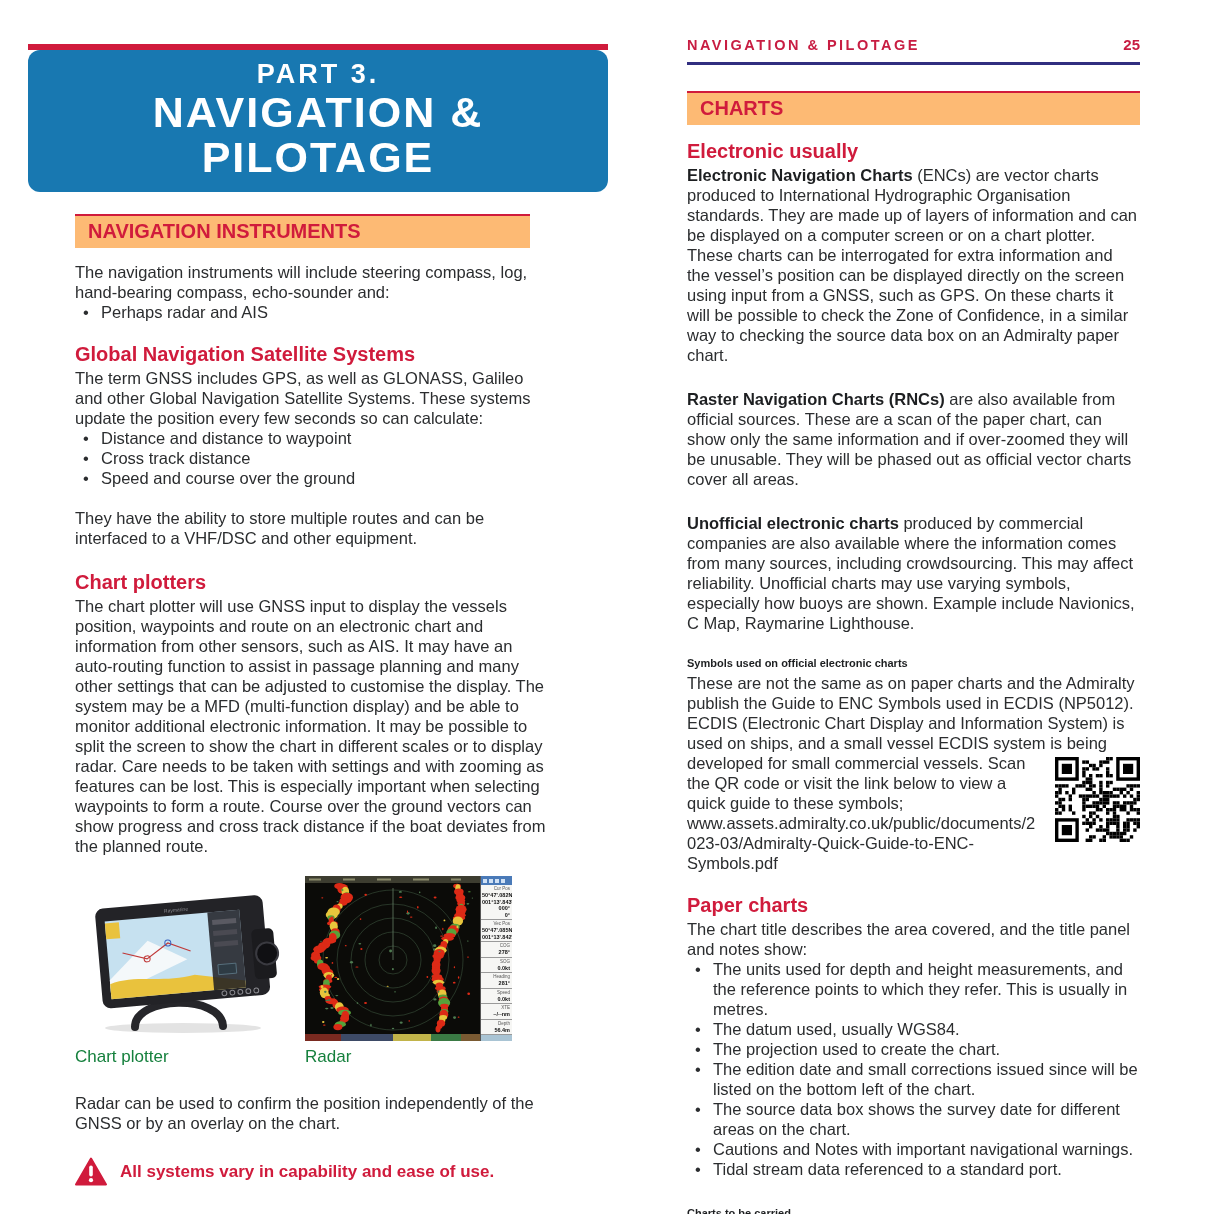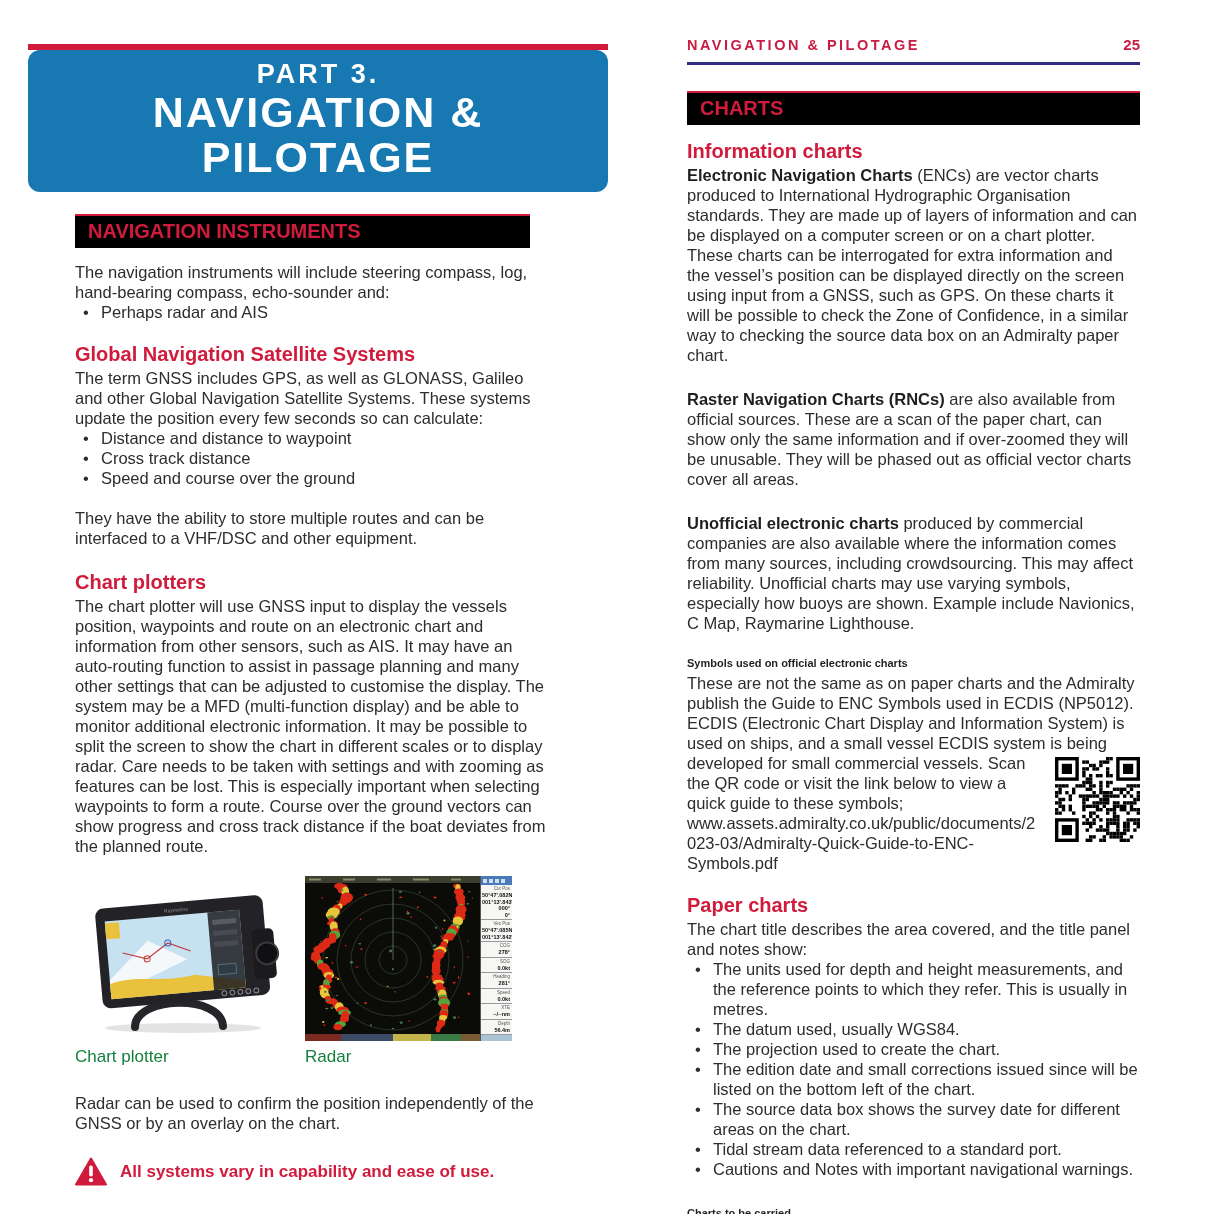--- a/index.html
+++ b/index.html
@@ -13,21 +13,21 @@
 
   
   .part-block{width:580px;margin-bottom:22px;}
   .part-redstrip{height:6px;background:#d01b3c;}
   .part-blue{background:#1878b1;color:#ffffff;text-align:center;padding:8px 0 12px;border-radius:12px;}
   .part-kicker{font-size:27px;font-weight:700;letter-spacing:3px;line-height:32px;}
   .part-title{font-size:43px;font-weight:700;letter-spacing:2px;line-height:45px;
               max-width:430px;margin:0 auto;}
 
   
-  .section-bar{background:#000000;border-top:2px solid #d01b3c;padding:4px 0 5px 13px;
+  .section-bar{background:#fdba74;border-top:2px solid #d01b3c;padding:4px 0 5px 13px;
                font-size:20px;font-weight:700;color:#d01b3c;}
   .col-left .section-bar{width:442px;margin-left:47px;}
 
   
   p{margin:0 0 20px;font-size:16.5px;line-height:20px;}
   .no-gap{margin-bottom:0;}
   .lead-bold{font-weight:700;color:#1d1f21;}
   h3.red-head{margin:18px 0 2px;font-size:20px;line-height:24px;font-weight:700;color:#d01b3c;}
   .bold-subhead{margin:18px 0 0;font-size:11px;line-height:20px;font-weight:700;color:#1d1f21;}
   ul.bullets{list-style:none;margin:0 0 20px;padding:0;font-size:16.5px;line-height:20px;}
@@ -405,21 +405,21 @@
 
   <div class="col-right">
 
     <div class="run-head">
       <span class="run-head-title">NAVIGATION &amp; PILOTAGE</span>
       <span class="run-head-page">25</span>
     </div>
 
     <div class="section-bar">CHARTS</div>
 
-    <h3 class="red-head" style="margin-top:14px;">Information charts</h3>
+    <h3 class="red-head" style="margin-top:14px;">Electronic usually</h3>
     <p><span class="lead-bold">Electronic Navigation Charts</span><span> (ENCs) are vector charts produced to International Hydrographic Organisation standards. They are made up of layers of information and can be displayed on a computer screen or on a chart plotter. These charts can be interrogated for extra information and the vessel’s position can be displayed directly on the screen using input from a GNSS, such as GPS. On these charts it will be possible to check the Zone of Confidence, in a similar way to checking the source data box on an Admiralty paper chart.</span></p>
 
     <p style="margin-top:24px;"><span class="lead-bold">Raster Navigation Charts (RNCs)</span><span> are also available from official sources. These are a scan of the paper chart, can show only the same information and if over-zoomed they will be unusable. They will be phased out as official vector charts cover all areas.</span></p>
 
     <p style="margin-top:24px;"><span class="lead-bold">Unofficial electronic charts</span><span> produced by commercial companies are also available where the information comes from many sources, including crowdsourcing. This may affect reliability. Unofficial charts may use varying symbols, especially how buoys are shown. Example include Navionics, C Map, Raymarine Lighthouse.</span></p>
 
     <div class="bold-subhead">Symbols used on official electronic charts</div>
     <p class="symbols-para">
       <span>These are not the same as on paper charts and the Admiralty publish the Guide to ENC Symbols used in ECDIS (NP5012). ECDIS (Electronic Chart Display and Information System) is used on ships, and a small vessel ECDIS system is being developed for </span><span class="qr-float"><svg id="qr-svg" width="85" height="85" viewBox="0 0 25 25">
             <rect x="0" y="0" width="25" height="25" fill="#ffffff"></rect>
@@ -646,20 +646,20 @@
     </p>
 
     <h3 class="red-head" style="margin-top:20px;clear:both;">Paper charts</h3>
     <p class="no-gap">The chart title describes the area covered, and the title panel and notes show:</p>
     <ul class="bullets">
       <li>The units used for depth and height measurements, and the reference points to which they refer. This is usually in metres.</li>
       <li>The datum used, usually WGS84.</li>
       <li>The projection used to create the chart.</li>
       <li>The edition date and small corrections issued since will be listed on the bottom left of the chart.</li>
       <li>The source data box shows the survey date for different areas on the chart.</li>
+      <li>Cautions and Notes with important navigational warnings.</li>
       <li>Tidal stream data referenced to a standard port.</li>
-      <li>Cautions and Notes with important navigational warnings.</li>
     </ul>
 
     <div class="bold-subhead" style="margin-top:24px;">Charts to be carried</div>
 
   </div>
 </div>
 
 </body></html>

